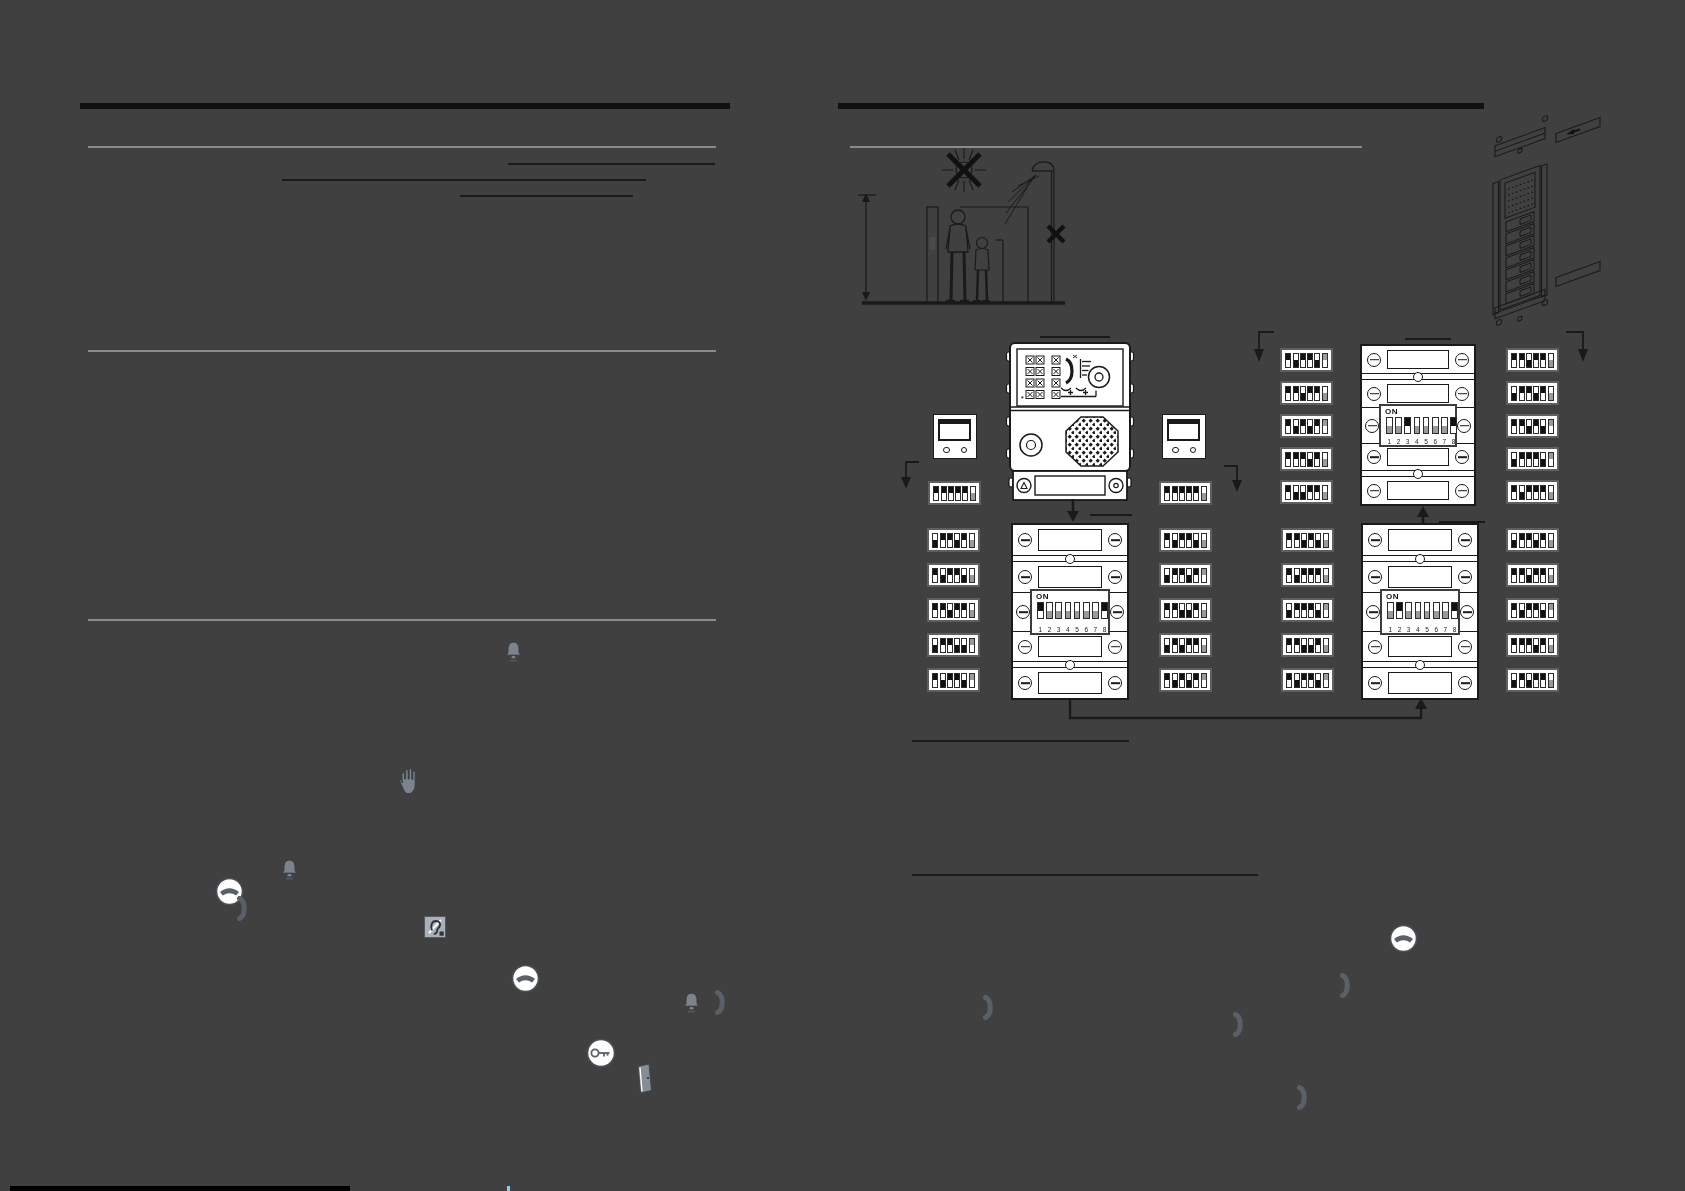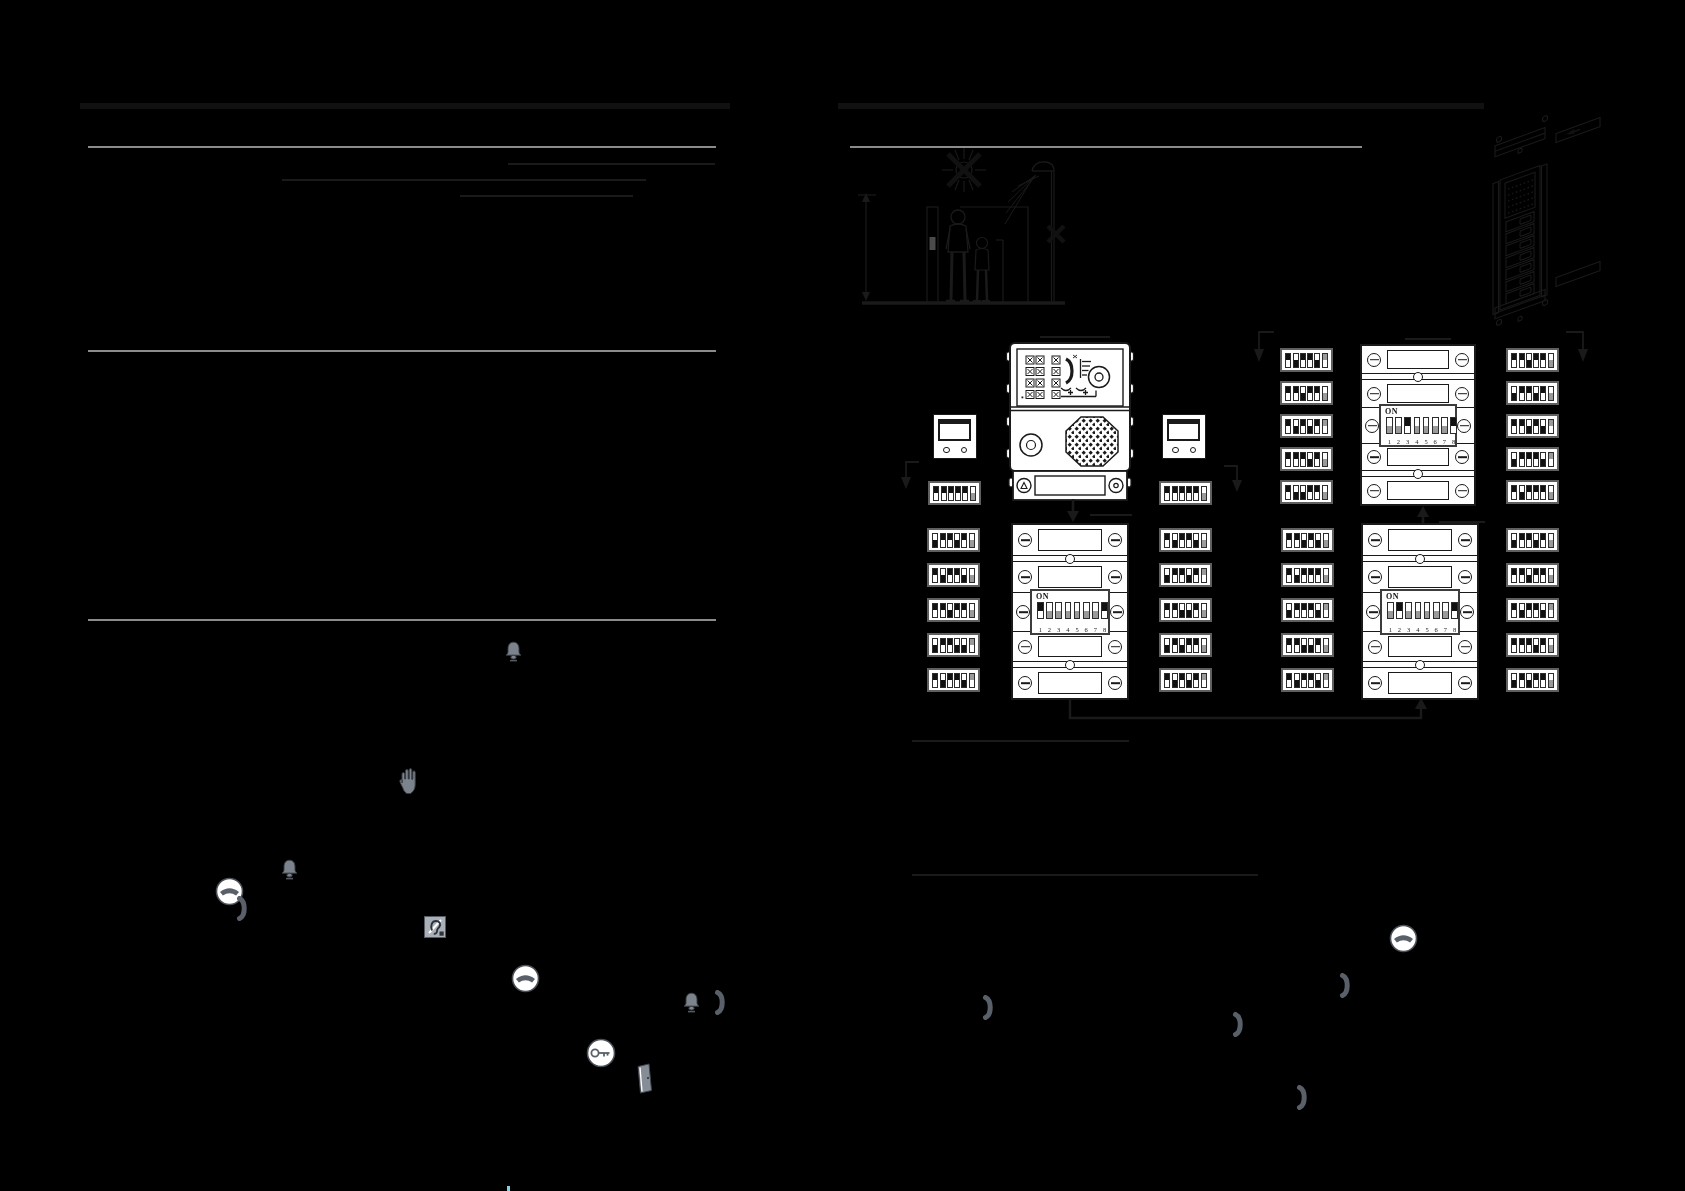--- a/index.html
+++ b/index.html
@@ -1,18 +1,18 @@
 <!DOCTYPE html>
 <html><head>
 <meta charset="utf-8">
 <style>
   html,body{margin:0;padding:0;background:#e8e8e8}
   *{box-sizing:border-box}
-  .page{position:relative;width:1685px;height:1191px;background:#000000;overflow:hidden;
-        font-family:Liberation Serif, serif;color:#1a1a1a}
+  .page{position:relative;width:1685px;height:1191px;background:#404040;overflow:hidden;
+        font-family:Liberation Sans, sans-serif;color:#1a1a1a}
   .abs{position:absolute}
   .rule-thick{position:absolute;height:6px;background:#111}
   .rule-gray{position:absolute;height:2px;background:#8b8b8b}
   .uline{position:absolute;height:2px;background:#1a1a1a}
 
   
   .dipblock{position:absolute;width:53px;height:24px;background:#fff;border:2px solid #5f5f5f;
             display:flex;align-items:center;justify-content:space-evenly;padding:0 2px}
   .dipblock .sw{position:relative;width:6px;height:15px;border:1px solid #2c2c2c;background:#fff}
   .sw .knob{position:absolute;left:0;width:100%;height:52%;background:#111}

